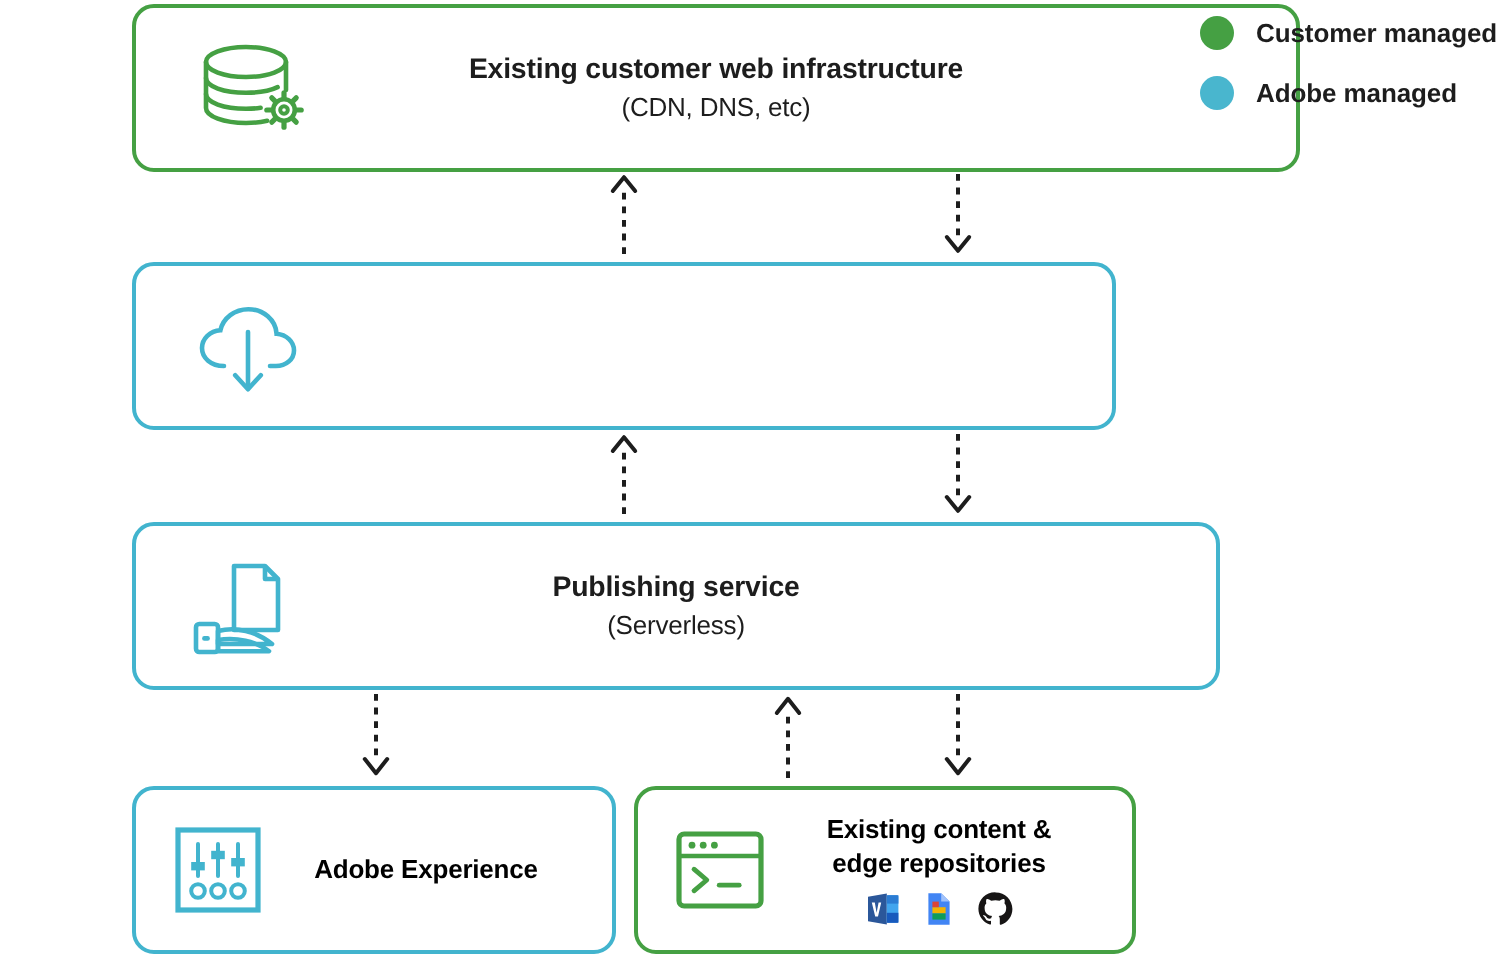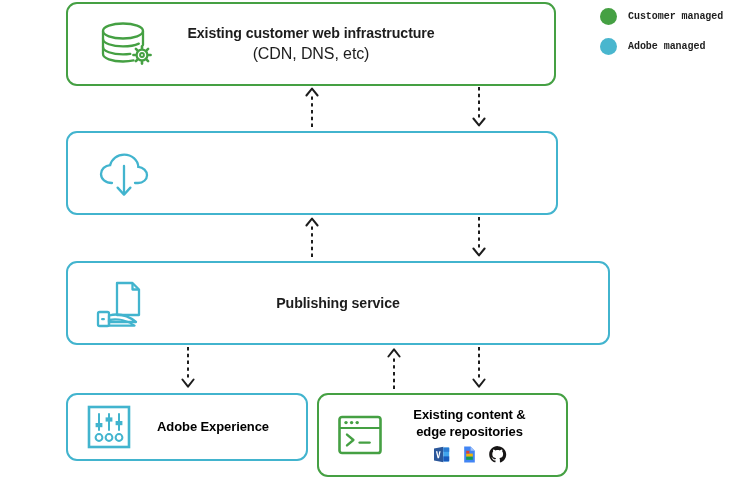--- a/index.html
+++ b/index.html
@@ -28,49 +28,49 @@
     align-items: center;
     justify-content: center;
   }
   .node-text {
     width: 100%;
     text-align: center;
     line-height: 1.33;
     color: #1d1d1d;
   }
   .node-title { font-size: 14.2px; font-weight: bold; letter-spacing: -0.1px; }
-  .node-sub   { font-size: 16px; font-weight: normal; letter-spacing: -0.1px; }
+  .node-sub   { font-size: 13px; font-weight: normal; letter-spacing: -0.1px; }
   .small .node-title, .small .node-sub { font-size: 13px; }
 
   
   .node.row { display: flex; align-items: center; }
   .node.row .rowtext { flex: 1; text-align: center; line-height: 1.34; }
 
   
   .arrow { position: absolute; }
 
   
   #legend { position: absolute; left: 600px; top: 5px; }
   .leg-row { display: flex; align-items: center; height: 22px; margin-bottom: 8px; }
   .leg-dot { width: 17px; height: 17px; border-radius: 50%; flex: none; }
   .leg-label {
-    margin-left: 11px; font-size: 10px; color: #1d1d1d;
-    font-weight: bold; letter-spacing: -0.05px; white-space: nowrap; font-family: Liberation Mono, monospace;
+    margin-left: 11px; font-size: 13px; color: #1d1d1d;
+    font-weight: bold; letter-spacing: -0.05px; white-space: nowrap;
   }
 
   
   .logos { display: flex; gap: 9px; justify-content: center; margin-top: 5px; align-items: center; }
   .logo { width: 19px; height: 19px; }
 </style>
 </head>
 <body>
 
 <div id="stage">
 
-  <div class="node green" style="left:66px; top:2px; width:490px; height:84px;">
+  <div class="node green" style="left:66px; top:2px; width:584px; height:84px;">
     <div class="node-icon" style="left:22px; top:14px; width:75px; height:56px;">
       <svg width="62" height="52" viewBox="0 0 62 52" fill="none">
         <ellipse cx="26" cy="11" rx="20" ry="7.5" stroke="#45A043" stroke-width="2.3"></ellipse>
         <path d="M6 11 V34 C6 38.2 15 41.5 26 41.5 C30 41.5 33.6 41.1 36.6 40.4" stroke="#45A043" stroke-width="2.3" fill="none" stroke-linecap="round"></path>
         <path d="M46 11 V25" stroke="#45A043" stroke-width="2.3" stroke-linecap="round"></path>
         <path d="M6 19 C6 23.2 15 26.4 26 26.4 C32.5 26.4 38.2 25.3 41.8 23.6" stroke="#45A043" stroke-width="2.3" fill="none" stroke-linecap="round"></path>
         <path d="M6 27 C6 31.2 15 34.4 26 34.4 C28.6 34.4 31.1 34.2 33.3 33.9" stroke="#45A043" stroke-width="2.3" fill="none" stroke-linecap="round"></path>
         <g transform="translate(45,35)">
           <circle cx="0" cy="0" r="5.4" stroke="#45A043" stroke-width="2.3" fill="none"></circle>
           <circle cx="0" cy="0" r="1.9" stroke="#45A043" stroke-width="2" fill="none"></circle>
@@ -137,20 +137,21 @@
         <path d="M23 4 H38.5 L45 10.5 V36 H23 Z" stroke="#42B4CE" stroke-width="2.3" fill="none" stroke-linejoin="round"></path>
         <path d="M38.5 4 V10.5 H45" stroke="#42B4CE" stroke-width="2.3" fill="none" stroke-linejoin="round"></path>
         <rect x="4" y="33" width="11" height="14" rx="1.6" stroke="#42B4CE" stroke-width="2.3" fill="none"></rect>
         <path d="M8.2 40.2 h1.6" stroke="#42B4CE" stroke-width="2.3" stroke-linecap="round"></path>
         <path d="M15 36.5 C24 34.2 34 36.5 42 43 H15 Z" stroke="#42B4CE" stroke-width="2.3" fill="none" stroke-linejoin="round"></path>
         <path d="M15 41 C24 39.4 34 41.6 40.5 46.6 H15 Z" stroke="#42B4CE" stroke-width="2.3" fill="none" stroke-linejoin="round"></path>
       </svg>
     </div>
     <div class="node-text">
       <div class="node-title">Publishing service</div>
+      <div class="node-sub">(Serverless)</div>
     </div>
   </div>
 
   <div class="arrow" style="left:179px; top:346px; width:18px; height:44px;">
     <svg width="18" height="44" viewBox="0 0 18 44">
       <path d="M9 1 V34" stroke="#1d1d1d" stroke-width="2" stroke-dasharray="3.4 3.4" fill="none"></path>
       <path d="M3.4 33.5 L9 40.6 L14.6 33.5" stroke="#1d1d1d" stroke-width="2" fill="none" stroke-linecap="round" stroke-linejoin="round"></path>
     </svg>
   </div>
   <div class="arrow" style="left:385px; top:346px; width:18px; height:44px;">
@@ -159,21 +160,21 @@
       <path d="M3.4 10.5 L9 3.4 L14.6 10.5" stroke="#1d1d1d" stroke-width="2" fill="none" stroke-linecap="round" stroke-linejoin="round"></path>
     </svg>
   </div>
   <div class="arrow" style="left:470px; top:346px; width:18px; height:44px;">
     <svg width="18" height="44" viewBox="0 0 18 44">
       <path d="M9 1 V34" stroke="#1d1d1d" stroke-width="2" stroke-dasharray="3.4 3.4" fill="none"></path>
       <path d="M3.4 33.5 L9 40.6 L14.6 33.5" stroke="#1d1d1d" stroke-width="2" fill="none" stroke-linecap="round" stroke-linejoin="round"></path>
     </svg>
   </div>
 
-  <div class="node teal row small" style="left:66px; top:393px; width:242px; height:68px; padding-left:18px; padding-right:12px;">
+  <div class="node teal row small" style="left:66px; top:393px; width:242px; height:84px; padding-left:18px; padding-right:12px;">
     <div style="flex:none; width:46px; height:46px;">
       <svg width="46" height="46" viewBox="0 0 46 46" fill="none">
         <rect x="3" y="3" width="40" height="40" stroke="#42B4CE" stroke-width="2.6" fill="none"></rect>
         <g stroke="#42B4CE" stroke-width="2" stroke-linecap="round">
           <path d="M13 10 V26"></path>
             <path d="M23 10 V26"></path>
             <path d="M33 10 V26"></path>
         </g>
         <rect x="9.6" y="19" width="6.8" height="4.2" fill="#42B4CE"></rect>
         <rect x="19.6" y="13.4" width="6.8" height="4.2" fill="#42B4CE"></rect>

